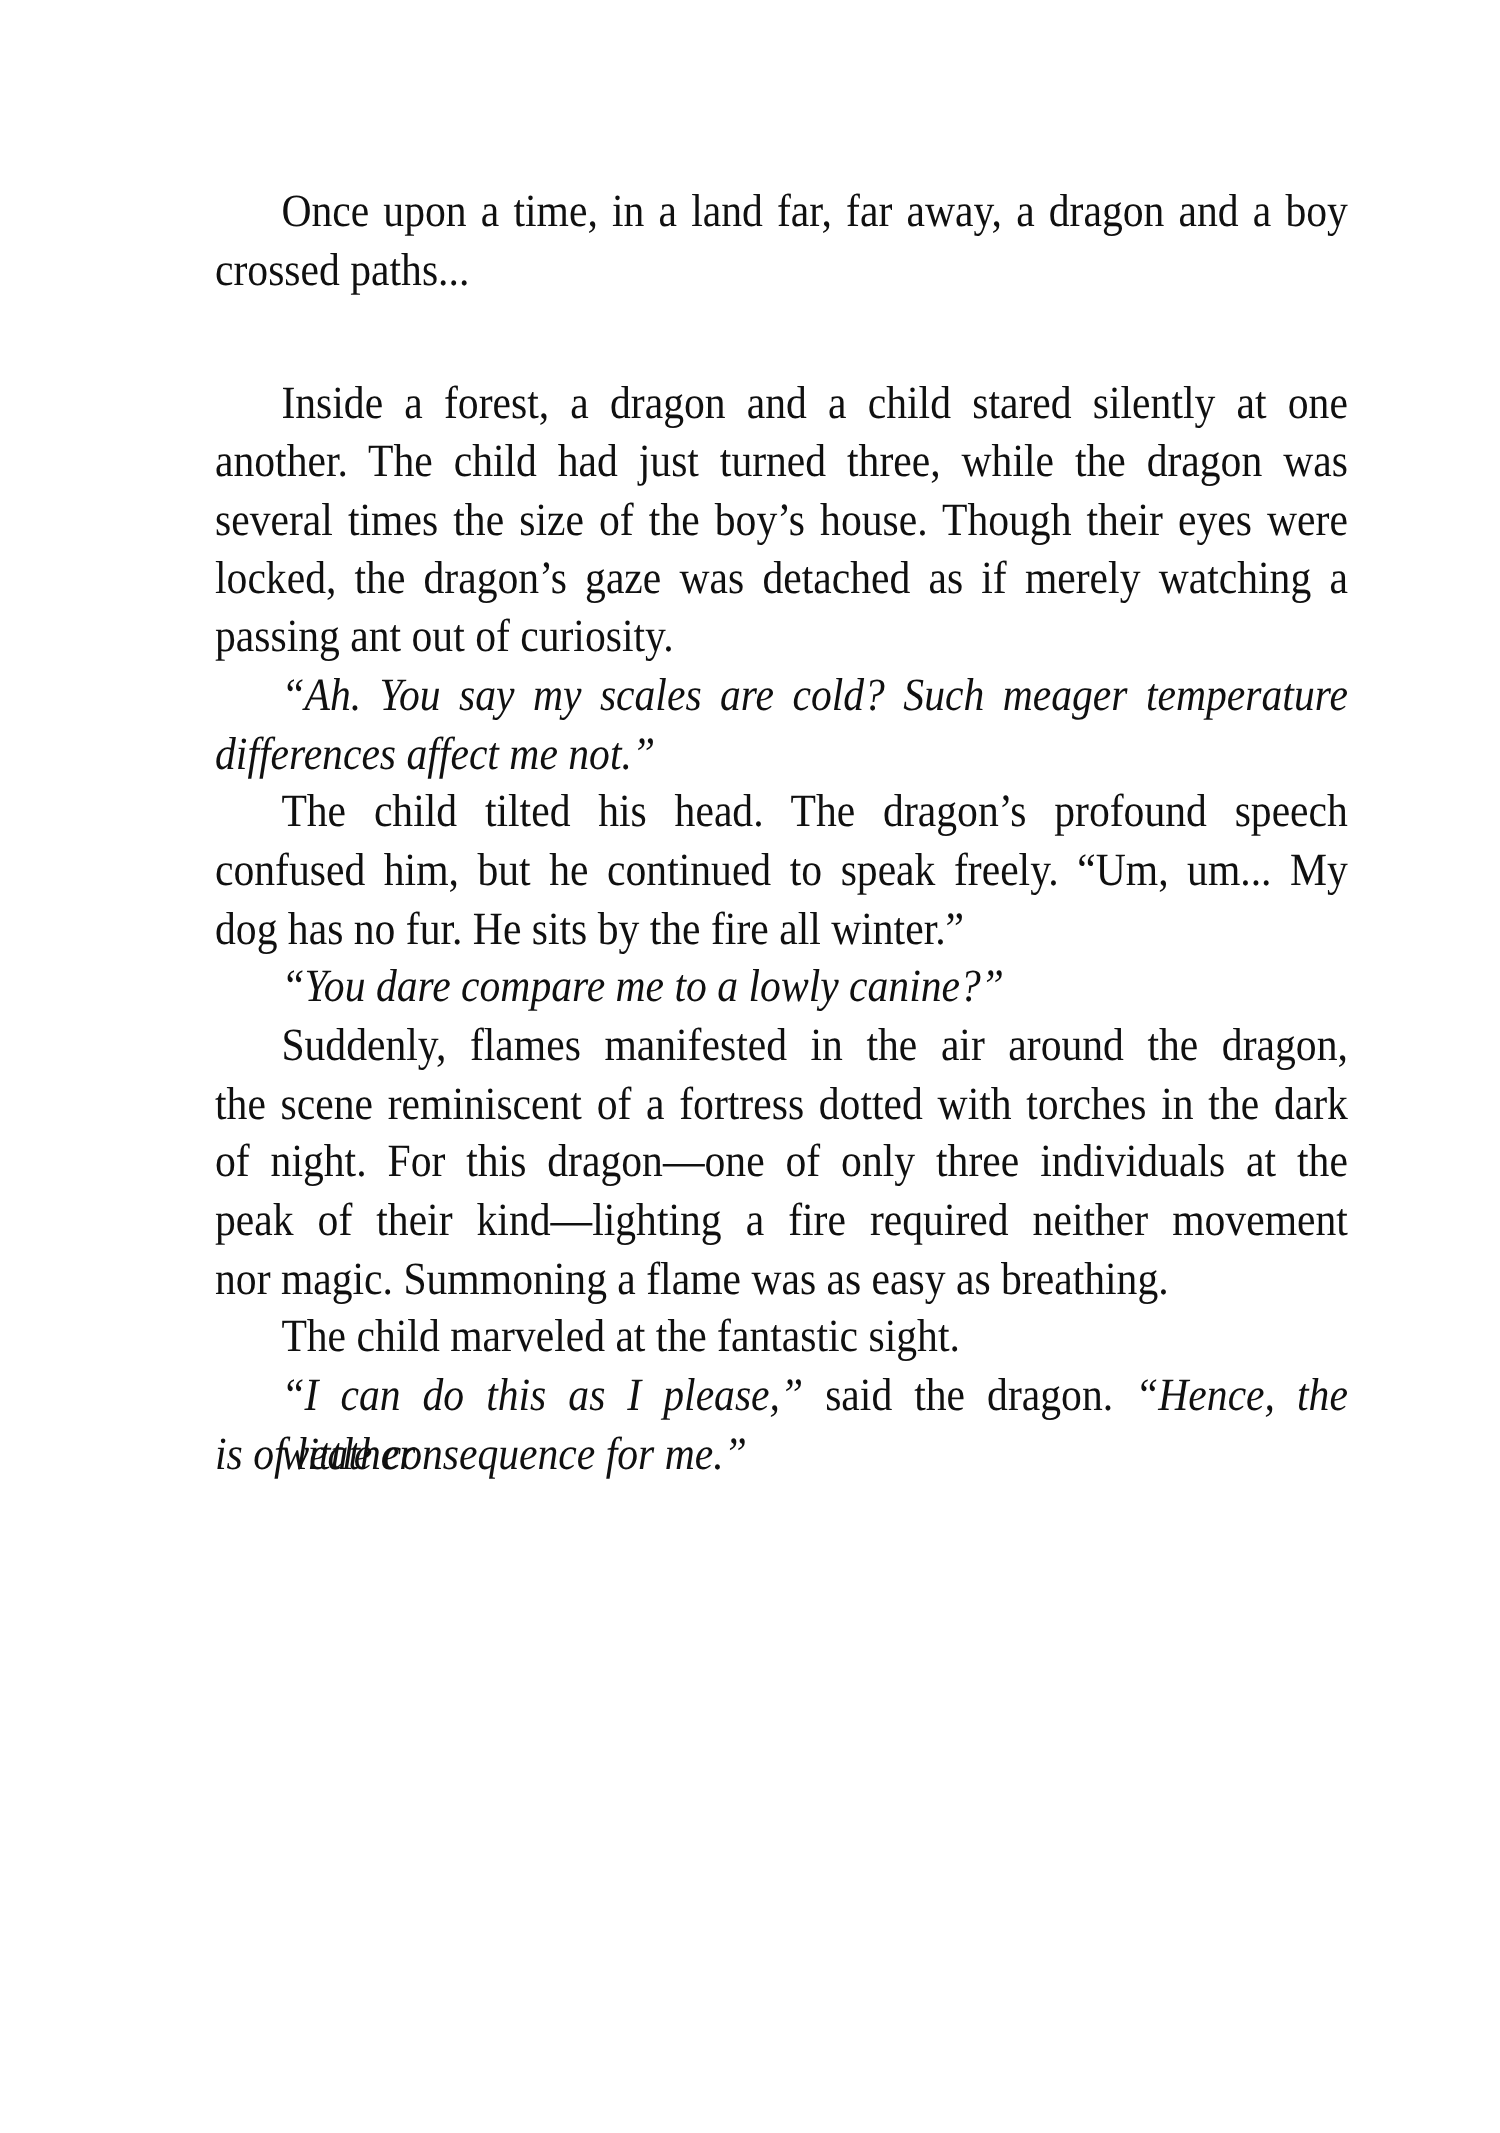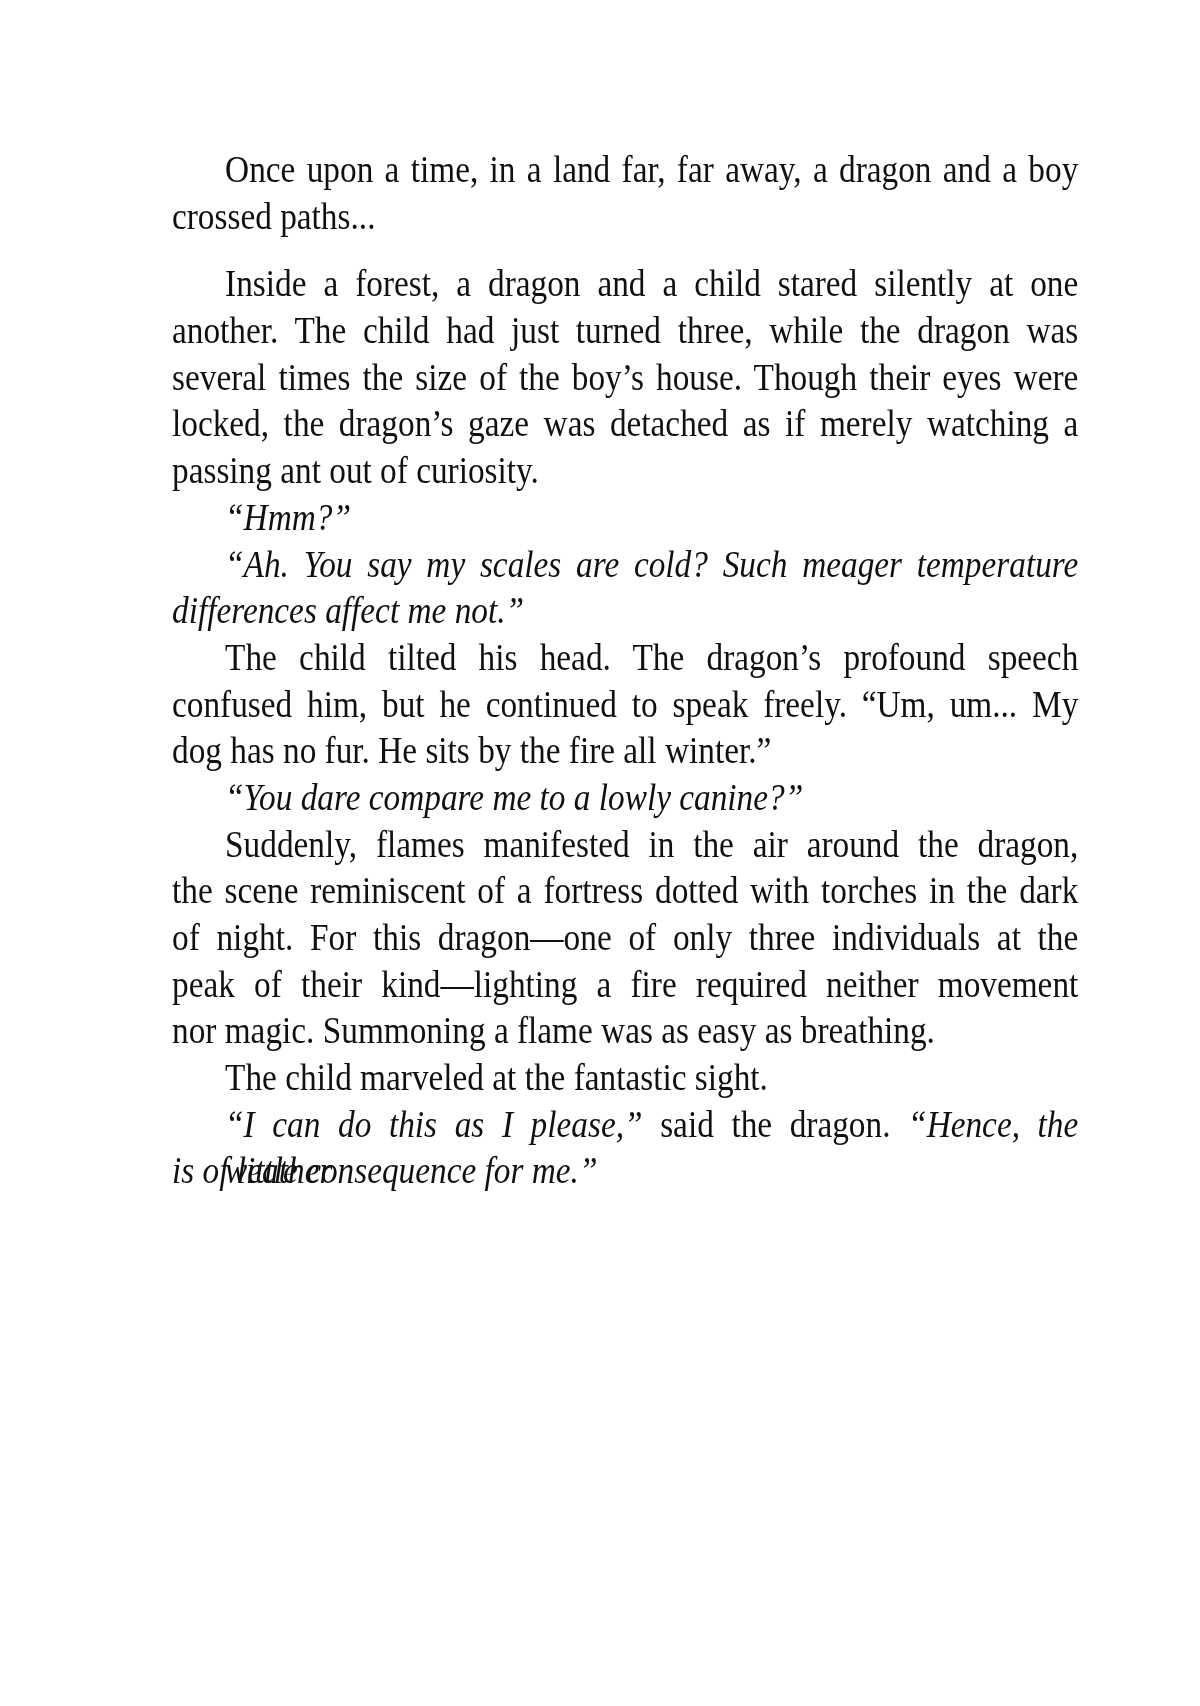--- a/index.html
+++ b/index.html
@@ -14,21 +14,21 @@
     background: #ffffff;
     overflow: hidden;
   }
   .text-block {
     position: absolute;
     left: 172px;
     top: 147px;
     width: 906px;
   }
   .para { margin: 0; padding: 0; }
-  .para.gap { margin-top: 21px; }
+  .para.gap { margin-top: 60px; }
   .line {
     box-sizing: border-box;
     width: 1007px;
     height: 46.7px;
     line-height: 46.7px;
     transform: scaleX(0.9);
     transform-origin: 0 0;
     font-family: "Liberation Serif", serif;
     font-size: 37px;
     color: #101010;
@@ -51,23 +51,20 @@
         <div class="line last"><span>crossed paths...</span></div>
       </div>
       <div class="para gap">
         <div class="line first"><span>Inside a forest, a dragon and a child stared silently at one</span></div>
         <div class="line"><span>another. The child had just turned three, while the dragon was</span></div>
         <div class="line"><span>several times the size of the boy’s house. Though their eyes were</span></div>
         <div class="line"><span>locked, the dragon’s gaze was detached as if merely watching a</span></div>
         <div class="line last"><span>passing ant out of curiosity.</span></div>
       </div>
       <div class="para">
-        <div class="line first last"><span class="it">“Hmm?”</span></div>
-      </div>
-      <div class="para">
         <div class="line first"><span class="it">“Ah. You say my scales are cold? Such meager temperature</span></div>
         <div class="line last"><span class="it">differences affect me not.”</span></div>
       </div>
       <div class="para">
         <div class="line first"><span>The child tilted his head. The dragon’s profound speech</span></div>
         <div class="line"><span>confused him, but he continued to speak freely. “Um, um... My</span></div>
         <div class="line last"><span>dog has no fur. He sits by the fire all winter.”</span></div>
       </div>
       <div class="para">
         <div class="line first last"><span class="it">“You dare compare me to a lowly canine?”</span></div>

